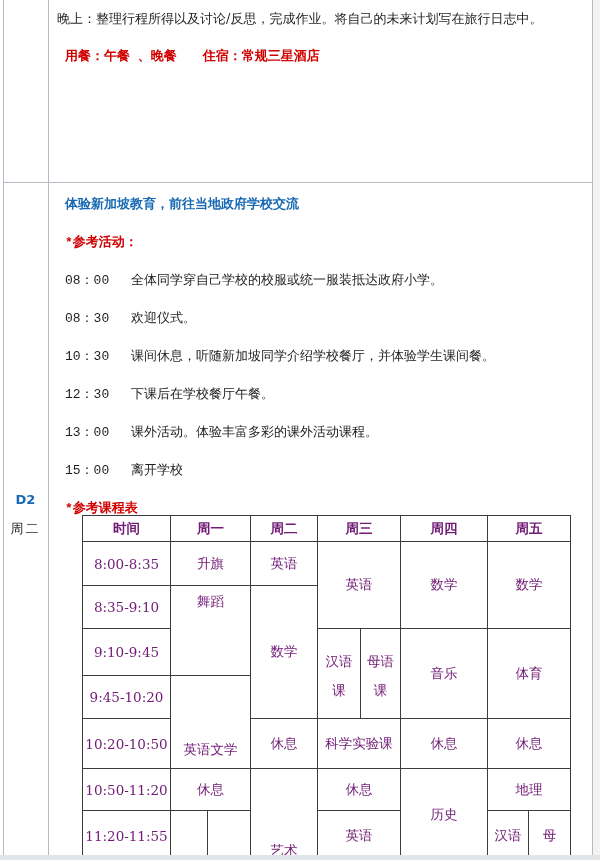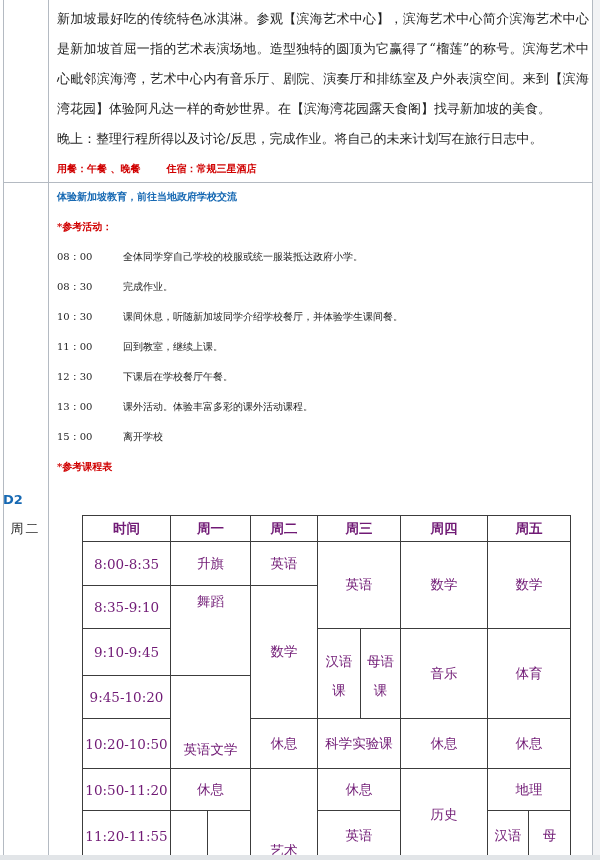--- a/index.html
+++ b/index.html
@@ -11,31 +11,31 @@
   .vline{position:absolute;top:0;width:1px;height:855px;background:#b4bac2;}
   .vl-outer-left{left:3px;}
   .vl-day-col{left:48px;}
   .vl-outer-right{left:592px;}
   .hline{position:absolute;left:3px;width:590px;height:1px;background:#b4bac2;}
   .hl-row-divider{top:182px;}
   .right-margin{position:absolute;left:593px;top:0;width:7px;height:860px;background:#f2f3f5;}
   .bottom-strip{position:absolute;left:0;top:855px;width:600px;height:5px;background:#e2e5e8;z-index:9;}
 
   
-  .day-code{position:absolute;left:3px;top:492px;width:45px;
+  .day-code{position:absolute;left:3px;top:492px;width:45px;text-align:center;
     font-family:"DejaVu Sans","Liberation Sans",sans-serif;
     font-weight:bold;font-size:13px;color:#1769b3;}
   .day-name{position:absolute;left:3px;top:520px;width:45px;text-align:center;
     font-size:13px;color:#2a2a2a;letter-spacing:2px;}
 
   
   .sec1{position:absolute;left:57px;top:4px;width:532px;}
   .sec2{position:absolute;left:57px;top:182px;width:532px;}
   .para{margin:0;font-size:13px;line-height:30px;text-align:justify;text-justify:inter-ideograph;}
-  .line{margin:0;font-size:10px;line-height:30px;}
+  .line{margin:8px;font-size:13px;line-height:30px;font-family:Liberation Mono, monospace;}
   .red{color:#d00000;font-weight:bold;}
   .blue{color:#1769b3;font-weight:bold;}
   .meals .gap{display:inline-block;width:26px;}
   .act .t{display:inline-block;min-width:52px;}
   .act .x{margin-left:14px;}
 
   
   table.tt{position:absolute;left:82px;top:515px;border-collapse:collapse;table-layout:fixed;
     font-size:13.5px;color:#701a75;}
   table.tt td,table.tt th{border:1px solid #3c3c3c;padding:0;text-align:center;vertical-align:middle;
@@ -54,32 +54,30 @@
   <div class="vline vl-outer-left"></div>
   <div class="vline vl-day-col"></div>
   <div class="vline vl-outer-right"></div>
   <div class="hline hl-row-divider"></div>
   <div class="right-margin"></div>
 
   <div class="day-code">D2</div>
   <div class="day-name">周二</div>
 
   <div class="sec1">
-    <p class="para">新加坡最好吃的传统特色冰淇淋。参观【滨海艺术中心】，滨海艺术中心简介滨海艺术中心是新加坡首屈一指的艺术表演场地。造型独特的圆顶为它赢得了“榴莲”的称号。滨海艺术中心毗邻滨海湾，艺术中心内有音乐厅、剧院、演奏厅和排练室及户外表演空间。来到【滨海湾花园】体验阿凡达一样的奇妙世界。在【滨海湾花园露天食阁】找寻新加坡的美食。</p>
     <p class="para">晚上：整理行程所得以及讨论/反思，完成作业。将自己的未来计划写在旅行日志中。</p>
     <p class="line red meals"><span>用餐：午餐 、晚餐</span><span class="gap"></span><span>住宿：常规三星酒店</span></p>
   </div>
 
   <div class="sec2">
     <p class="line blue">体验新加坡教育，前往当地政府学校交流</p>
     <p class="line red">*参考活动：</p>
     <p class="line act"><span class="t">08：00</span><span class="x">全体同学穿自己学校的校服或统一服装抵达政府小学。</span></p>
-    <p class="line act"><span class="t">08：30</span><span class="x">完成作业。</span></p>
+    <p class="line act"><span class="t">08：30</span><span class="x">欢迎仪式。</span></p>
     <p class="line act"><span class="t">10：30</span><span class="x">课间休息，听随新加坡同学介绍学校餐厅，并体验学生课间餐。</span></p>
-    <p class="line act"><span class="t">11：00</span><span class="x">回到教室，继续上课。</span></p>
     <p class="line act"><span class="t">12：30</span><span class="x">下课后在学校餐厅午餐。</span></p>
     <p class="line act"><span class="t">13：00</span><span class="x">课外活动。体验丰富多彩的课外活动课程。</span></p>
     <p class="line act"><span class="t">15：00</span><span class="x">离开学校</span></p>
     <p class="line red">*参考课程表</p>
   </div>
 
   <table class="tt">
     <colgroup>
       <col style="width:88px">
         <col style="width:37px">

